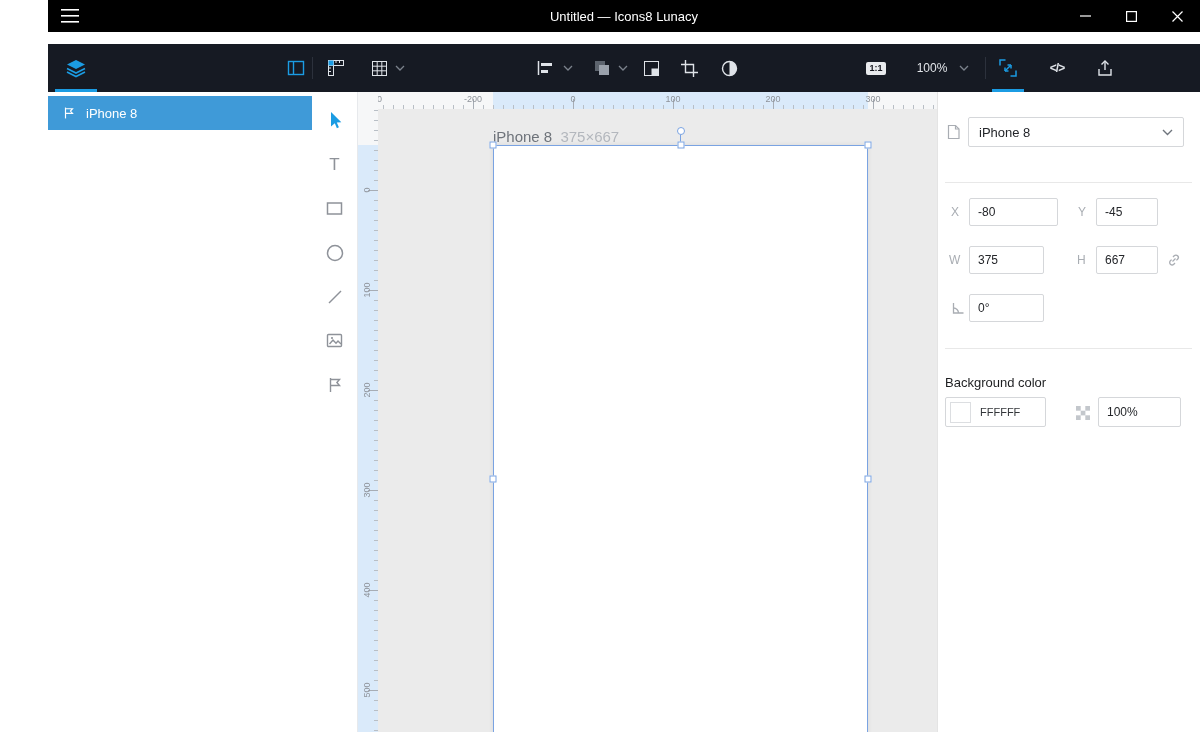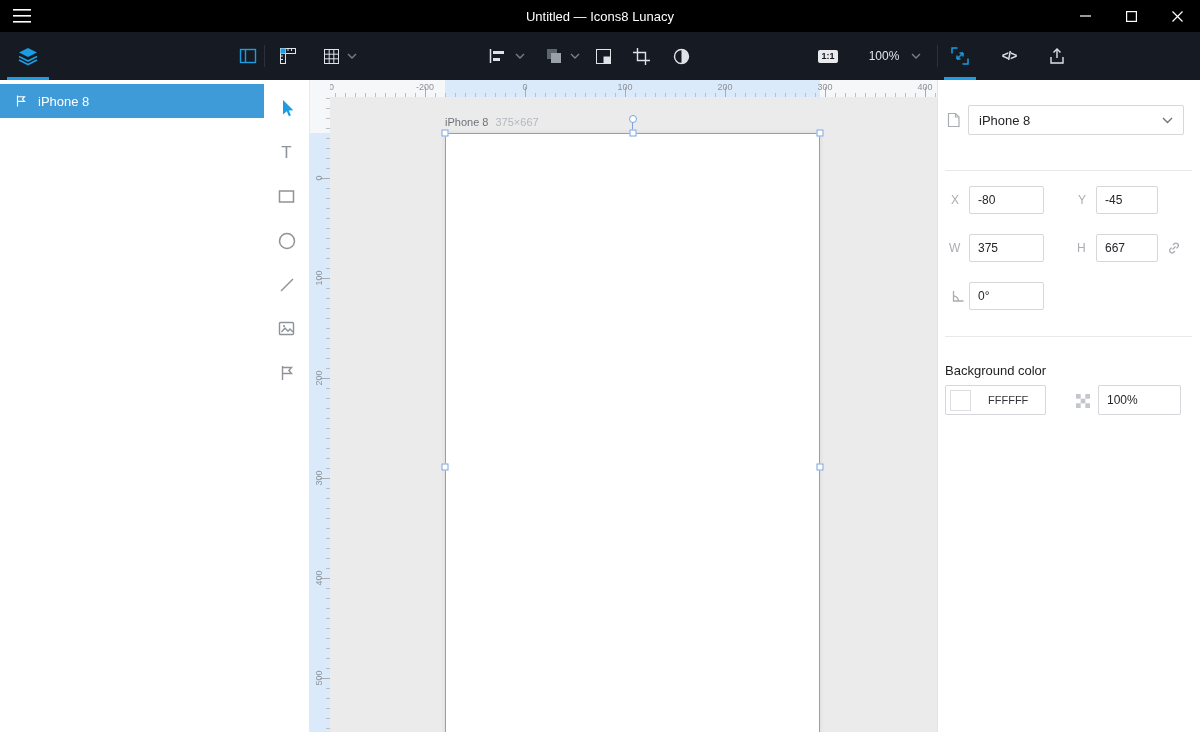--- a/index.html
+++ b/index.html
@@ -1,28 +1,28 @@
 <!DOCTYPE html>
 <html><head>
 <meta charset="utf-8">
 <style>
   *{margin:0;padding:0;box-sizing:border-box;}
   html,body{background:#2b2b2b;}
   body{font-family:"Liberation Sans",sans-serif;}
-  .app{width:1200px;height:732px;background:#fff;position:relative;overflow:hidden;}
+  .app{width:1200px;height:732px;background:#fff;position:relative;overflow:hidden;padding-left:48px;}
 
   
   .titlebar{height:32px;background:#000;position:relative;display:flex;align-items:center;}
   .hamburger{width:44px;height:32px;display:flex;align-items:center;justify-content:center;cursor:pointer;z-index:2;}
   .win-title{position:absolute;left:0;right:0;text-align:center;color:#ffffff;font-size:13px;}
   .win-controls{position:absolute;right:0;top:0;display:flex;z-index:2;}
   .win-btn{width:46px;height:32px;display:flex;align-items:center;justify-content:center;cursor:pointer;}
 
   
-  .toolbar{height:48px;background:#161a23;position:relative;}
+  .toolbar{height:48px;background:#161a23;position:relative;margin-top:12px;}
   .tbtn{position:absolute;top:0;height:48px;width:36px;display:flex;align-items:center;justify-content:center;cursor:pointer;}
   .tbtn.narrow{width:16px;}
   .tab-underline::after{content:"";position:absolute;left:2px;right:2px;bottom:0;height:3px;background:#1b9ce3;}
   .tb-sep{position:absolute;top:13px;width:1px;height:22px;background:#2c313c;}
   .ratio-badge{background:#e8eaed;color:#14161d;font-size:9px;font-weight:bold;border-radius:2px;padding:2px 3px;line-height:1;}
   .zoom-text{color:#e2e5e9;font-size:12px;}
   .code-glyph{color:#dfe3e8;font-size:12px;font-weight:bold;letter-spacing:-1px;}
 
   
   .main{display:flex;height:652px;}
@@ -38,37 +38,37 @@
   .h-high{position:absolute;top:0;left:135px;width:375px;height:17px;background:#daeafa;}
   .h-ticks-minor{position:absolute;left:5px;right:0;bottom:0;height:4px;background:repeating-linear-gradient(to right,#b9bfc6 0 1px,transparent 1px 10px);}
   .h-ticks-major{position:absolute;left:15px;right:0;bottom:0;height:10px;background:repeating-linear-gradient(to right,#a7adb5 0 1px,transparent 1px 100px);}
   .h-label{position:absolute;top:2px;width:40px;text-align:center;font-size:9px;color:#8e939a;}
   .ruler-corner{position:absolute;top:0;left:0;width:20px;height:17px;background:#f6f7f8;z-index:3;}
   .v-ruler{position:absolute;top:17px;left:0;bottom:0;width:20px;background:#f6f7f8;z-index:2;}
   .v-high{position:absolute;left:0;top:36px;bottom:0;width:20px;background:#daeafa;}
   .v-ticks-minor{position:absolute;top:1px;bottom:0;right:0;width:4px;background:repeating-linear-gradient(to bottom,#b9bfc6 0 1px,transparent 1px 10px);}
   .v-ticks-major{position:absolute;top:81px;bottom:0;right:0;width:10px;background:repeating-linear-gradient(to bottom,#a7adb5 0 1px,transparent 1px 100px);}
   .v-label{position:absolute;left:-11px;width:40px;height:16px;line-height:16px;text-align:center;font-size:9px;color:#8e939a;transform:rotate(-90deg);}
-  .ab-label{position:absolute;left:135px;top:36px;font-size:11px;z-index:1;white-space:nowrap;}
+  .ab-label{position:absolute;left:135px;top:36px;font-size:15px;z-index:1;white-space:nowrap;}
   .ab-name{color:#6e737a;}
   .ab-size{color:#b3b7bd;margin-left:4px;}
   .artboard{position:absolute;left:135px;top:53px;width:375px;height:667px;background:#fff;border:1px solid #7aa3e2;box-shadow:0 0 5px rgba(0,0,0,.08);z-index:1;}
   .handle{position:absolute;width:7px;height:7px;background:#fff;border:1px solid #7aa3e2;transform:translate(-50%,-50%);z-index:3;}
   .rot-line{position:absolute;left:322px;top:43px;width:1px;height:10px;background:#7aa3e2;z-index:3;}
   .rot-handle{position:absolute;width:8px;height:8px;border-radius:50%;background:#fff;border:1px solid #7aa3e2;transform:translate(-50%,-50%);z-index:3;left:322.5px;top:39px;}
 
   
   .inspector{width:263px;background:#fff;border-left:1px solid #e4e4e4;position:relative;font-size:12px;}
   .insp-abs{position:absolute;}
   .insp-select{left:30px;top:25px;width:216px;height:30px;border:1px solid #d5d7da;border-radius:2px;display:flex;align-items:center;justify-content:space-between;padding:0 10px;font-size:13px;color:#24262a;cursor:pointer;background:#fff;}
   .divider{left:7px;right:8px;height:1px;background:#e8e8e8;}
   .fld-label{color:#a9adb3;font-size:12px;}
   .insp-input{border:1px solid #d5d7da;border-radius:2px;height:28px;font-size:12px;color:#24262a;padding:0 8px;font-family:"Liberation Sans",sans-serif;outline:none;background:#fff;}
   .bg-title{font-size:13px;color:#1d1e20;}
-  .color-box{left:7px;top:305px;width:101px;height:30px;border:1px solid #d5d7da;border-radius:2px;display:flex;align-items:center;gap:17px;padding:0 4px;cursor:pointer;background:#fff;}
+  .color-box{left:7px;top:305px;width:101px;height:30px;border:1px solid #d5d7da;border-radius:2px;display:flex;align-items:center;gap:9px;padding:0 4px;cursor:pointer;background:#fff;}
   .color-chip{width:21px;height:21px;background:#ffffff;border:1px solid #dcdee1;}
   .color-hex{font-size:11px;color:#33363a;}
 </style>
 </head>
 <body>
 
 <div class="app">
 
   <div class="titlebar">
     <div class="hamburger">
@@ -316,21 +316,21 @@
       </div>
       <div class="insp-abs insp-select">
         <span>iPhone 8</span>
         <svg width="11" height="7" viewBox="0 0 11 7" fill="none" stroke="#6f757d" stroke-width="1.4">
             <path d="M1 1l4.5 4.5L10 1"></path>
           </svg>
       </div>
       <div class="insp-abs divider" style="top:90px;"></div>
 
       <span class="insp-abs fld-label" style="left:13px;top:113px;">X</span>
-      <input class="insp-abs insp-input" style="left: 31px; top: 106px; width: 75px;" value="-80">
+      <input class="insp-abs insp-input" style="left: 31px; top: 106px; width: 89px;" value="-80">
       <span class="insp-abs fld-label" style="left:140px;top:113px;">Y</span>
       <input class="insp-abs insp-input" style="left: 158px; top: 106px; width: 62px;" value="-45">
 
       <span class="insp-abs fld-label" style="left:11px;top:161px;">W</span>
       <input class="insp-abs insp-input" style="left: 31px; top: 154px; width: 75px;" value="375">
       <span class="insp-abs fld-label" style="left:139px;top:161px;">H</span>
       <input class="insp-abs insp-input" style="left: 158px; top: 154px; width: 62px;" value="667">
       <div class="insp-abs" style="left:228px;top:160px;">
         <svg width="16" height="16" viewBox="0 0 16 16" fill="none" stroke="#a9adb3" stroke-width="1.3">
           <path d="M6.5 9.5l3-3"></path>

